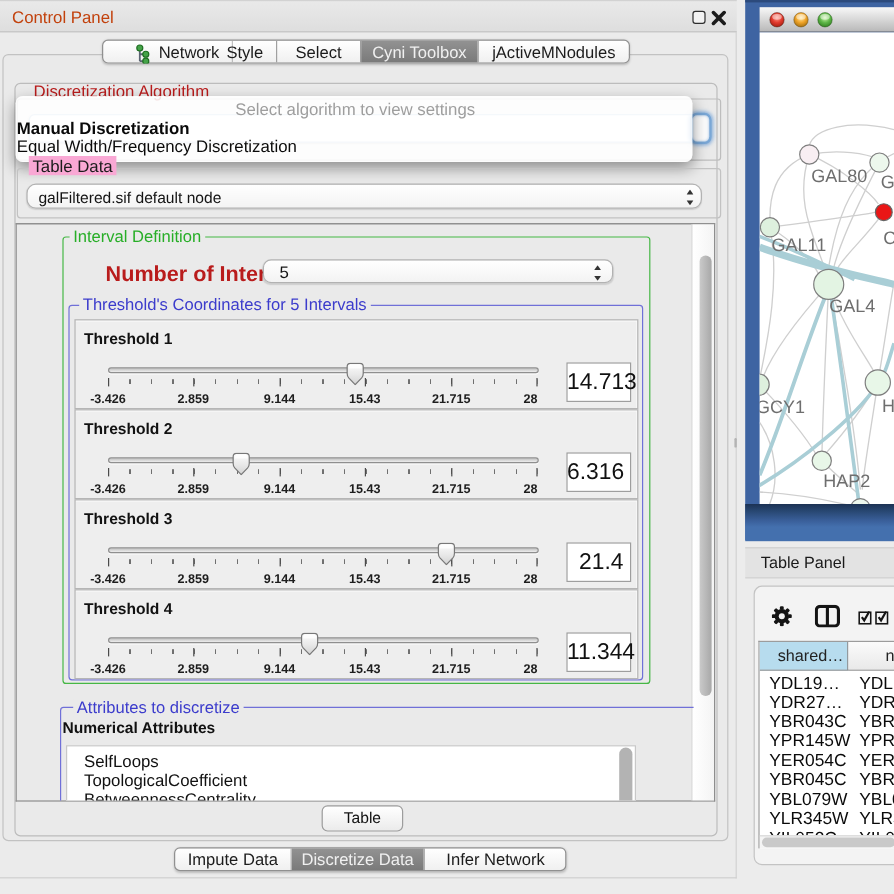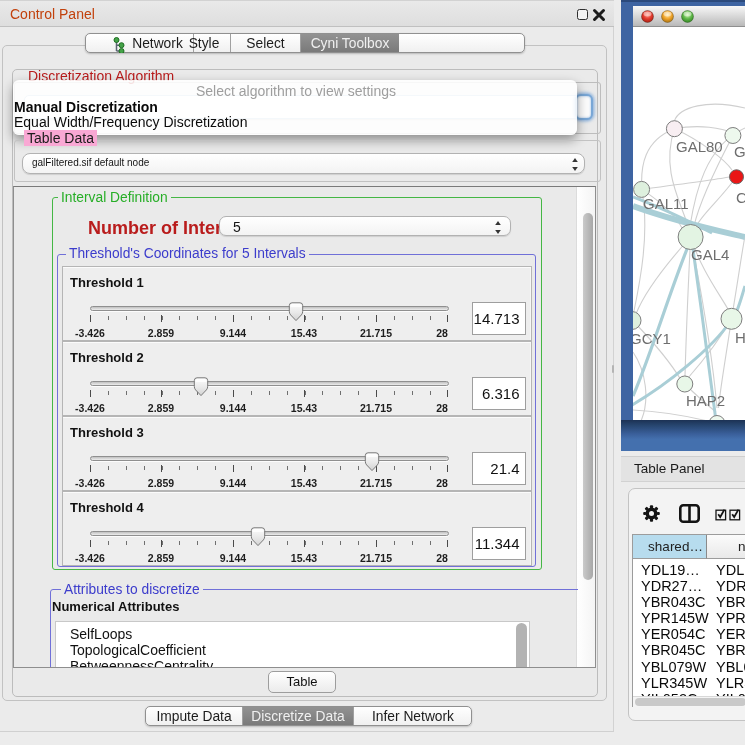--- a/index.html
+++ b/index.html
@@ -18,21 +18,21 @@
   .combo{position:absolute;background:#fff;border:1px solid #b2b2b2;border-radius:5px;box-sizing:border-box;box-shadow:0 1px 1px rgba(0,0,0,0.12);}
   .grp{position:absolute;border:1px solid;border-radius:3px;box-sizing:border-box;}
   .grplbl{position:absolute;background:#eaeaea;padding:0 3px;font-size:13.8px;line-height:14px;}
   .trow{position:absolute;left:49px;width:470px;height:75px;background:#eeeeee;border:1px solid #b5b5b5;box-sizing:border-box;box-shadow:inset 0 1px 0 #fbfbfb,inset -1px 0 0 #f6f6f6;}
   .tlabel{position:absolute;left:7px;top:8px;font-size:13px;font-weight:bold;color:#111;}
   .track{position:absolute;left:27px;top:39px;width:359px;height:5px;border:1px solid #8f8f8f;border-radius:2.5px;background:linear-gradient(#c0c0c0,#ededed);box-sizing:border-box;box-shadow:0 1px 0 rgba(255,255,255,0.8);}
   .minor{position:absolute;left:27px;top:49px;width:358px;height:4px;background:repeating-linear-gradient(90deg,#6f6f6f 0px,#6f6f6f 1px,transparent 1px,transparent 17.875px);}
   .major{position:absolute;top:48px;width:1px;height:7px;background:#4a4a4a;}
   .ticklbl{position:absolute;top:59.5px;width:50px;text-align:center;font-size:10.5px;font-weight:bold;color:#1d1d1d;}
   .thumb{position:absolute;top:35px;width:16px;height:19px;}
-  .vbox{position:absolute;left:408.5px;top:34.5px;width:47px;height:31px;box-sizing:content-box;background:#fff;border:1px solid #9e9e9e;font-size:15px;color:#111;text-align:right;line-height:31px;padding-right:5px;}
+  .vbox{position:absolute;left:408.5px;top:34.5px;width:47px;height:31px;box-sizing:content-box;background:#fff;border:1px solid #9e9e9e;font-size:19px;color:#111;text-align:right;line-height:31px;padding-right:5px;}
   .listitem{position:absolute;left:14px;font-size:14px;color:#111;}
 </style>
 </head>
 <body>
 
 <div class="abs" id="winbody"></div>
 <div class="abs" id="titlebar"></div>
 <div class="txt" style="left:10px;top:6px;font-size:14px;color:#c2410c;">Control Panel</div>
 
 <div class="abs" style="left:577px;top:9px;width:9px;height:9px;border:1.6px solid #2e2e2e;border-radius:2.5px;background:#f2f2f2;"></div>
@@ -56,37 +56,40 @@
   </div>
   <div class="seg" style="left:92px;width:53px;">
       <div class="tabtxt">Style</div>
     </div>
   <div class="seg" style="left:145px;width:70px;">
       <div class="tabtxt">Select</div>
     </div>
   <div class="seg darkseg" style="left:215px;width:98px;">
       <div class="tabtxt" style="color:#f0f0f0;">Cyni Toolbox</div>
     </div>
+  <div class="seg" style="left:313px;width:125px;border-radius:0 4px 4px 0;">
+      <div class="tabtxt">jActiveMNodules</div>
+    </div>
 </div>
 
 <div class="grp" style="left:14px;top:82px;width:587px;height:52px;border-color:#bdbdbd;"></div>
 <div class="txt" style="left:25px;top:68px;font-size:14px;color:#b91c1c;padding:0 3px;">Discretization Algorithm</div>
 
 <div class="combo" style="left:24px;top:95px;width:568px;height:24px;border-color:#a9c4de;"></div>
 <div class="abs" style="left:575px;top:94px;width:18px;height:26px;background:#fdfdfd;border:2px solid #79a7d6;border-radius:6px;box-sizing:border-box;box-shadow:0 0 3px 1.5px rgba(110,160,215,0.7), inset 0 0 2px 0.5px rgba(110,160,215,0.5);"></div>
 
 <div class="abs" style="left:13px;top:79.5px;width:564px;height:55.5px;background:rgba(255,255,255,0.87);border-radius:6px;box-shadow:0 5px 12px rgba(0,0,0,0.4);"></div>
 <div class="txt" style="left:0;top:83px;width:592px;text-align:center;font-size:14px;color:#9e9e9e;">Select algorithm to view settings</div>
 <div class="txt" style="left:14px;top:99px;font-size:14px;font-weight:bold;color:#0a0a0a;">Manual Discretization</div>
 <div class="txt" style="left:14px;top:114px;font-size:14px;color:#0a0a0a;">Equal Width/Frequency Discretization</div>
 
 <div class="grp" style="left:14px;top:140px;width:587px;height:42px;border-color:#c2c2c2;"></div>
 <div class="txt" style="left:24px;top:129.5px;font-size:14px;color:#1c1c1c;background:#f9a8d4;padding:0 3px;">Table Data</div>
 <div class="combo" style="left:22px;top:152.5px;width:563px;height:21.5px;border-radius:8px;background:linear-gradient(#ffffff,#f3f3f3);">
-  <div class="txt" style="left:9px;top:3px;font-size:10px;color:#141414;">galFiltered.sif default node</div>
+  <div class="txt" style="left:9px;top:3px;font-size:13px;color:#141414;">galFiltered.sif default node</div>
   <svg class="abs" style="right:6.5px;top:4.5px;" width="6" height="13" viewBox="0 0 6 13">
     <path d="M3 0 L5.8 4 H0.2 Z" fill="#333"></path>
       <path d="M3 13 L0.2 9 H5.8 Z" fill="#333"></path>
   </svg>
 </div>
 
 <div class="abs" style="left:13px;top:186px;width:583px;height:482px;border:1px solid #8e8e8e;border-top-color:#7a7a7a;background:#eaeaea;box-sizing:border-box;"></div>
 
 <div class="abs" style="left:576px;top:187px;width:19px;height:480px;background:linear-gradient(90deg,#ffffff,#f4f4f4);border-left:1px solid #dcdcdc;box-sizing:border-box;"></div>
 <div class="abs" style="left:583px;top:213px;width:9.5px;height:367px;background:linear-gradient(90deg,#cacaca,#a8a8a8);border-radius:5px;"></div>

